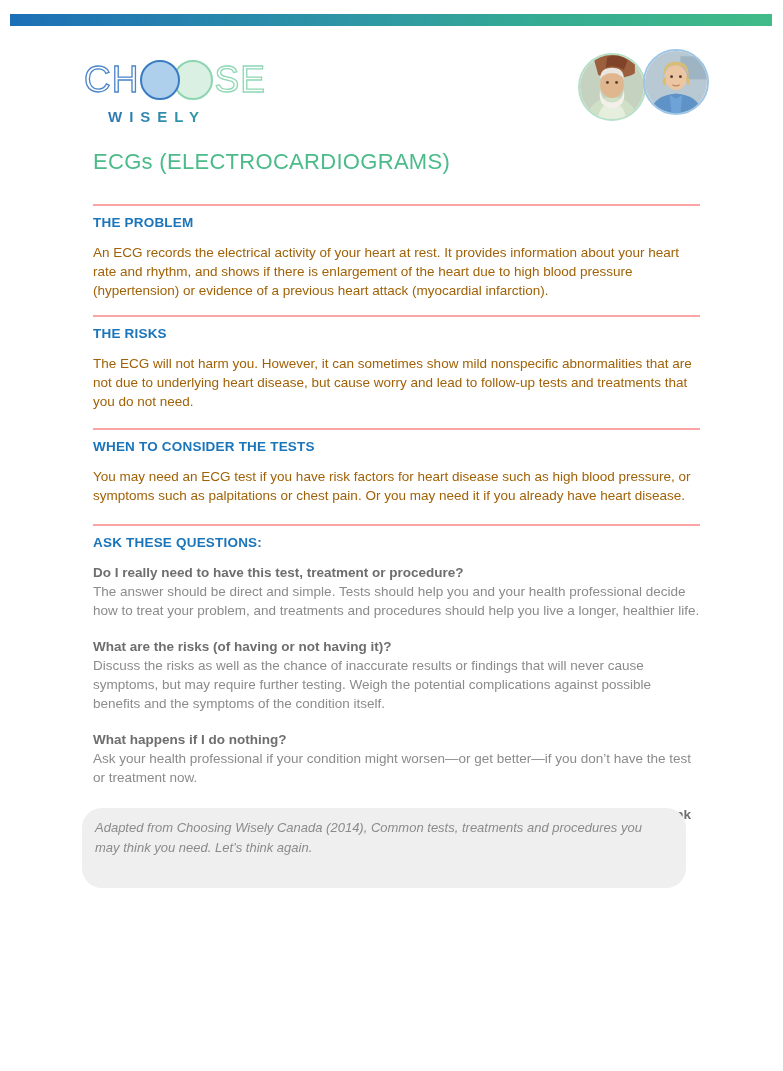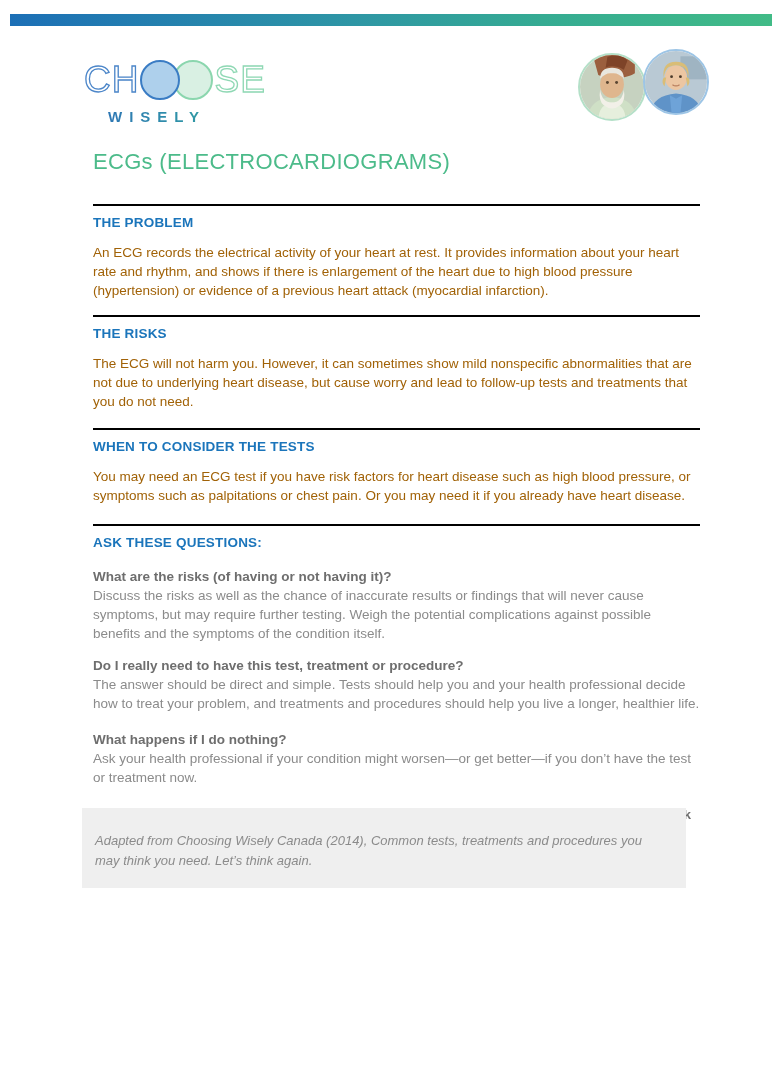--- a/index.html
+++ b/index.html
@@ -53,21 +53,21 @@
   .avatar svg { display: block; width: 100%; height: 100%; }
 
   
   .content { position: absolute; left: 93px; top: 146px; width: 607px; }
 
   h1.doc-title {
     font-size: 22px; font-weight: 400; color: #4cbb8a;
     letter-spacing: 0.3px; line-height: 32px;
   }
 
-  .section { border-top: 2px solid #000000; }
+  .section { border-top: 2px solid #fca5a5; }
   .section.s1 { margin-top: 26px; }
   .section.s2 { margin-top: 15px; }
   .section.s3 { margin-top: 17px; }
   .section.s4 { margin-top: 19px; }
 
   .section h2 {
     margin-top: 9px;
     font-size: 13.5px; font-weight: 700; color: #1b75bb;
     letter-spacing: 0.2px;
   }
@@ -87,22 +87,22 @@
 
   .closing {
     margin-top: 17px;
     font-size: 13.5px; font-weight: 700; color: #6e6e6e; line-height: 21px;
   }
 
   .disclaimer {
     position: absolute; left: 82px; top: 808px;
     width: 604px; min-height: 80px;
     background: #efefef;
-    padding: 23px 24px 13px 13px;
-    font-size: 13px; font-style: italic; color: #8b8b8b; line-height: 19.5px;
+    padding: 10px 24px 13px 13px;
+    font-size: 13px; font-style: italic; color: #8b8b8b; line-height: 19.5px; border-radius: 20px;
   }
 </style>
 </head>
 <body>
 
 <div class="top-bar"></div>
 
 <div class="logo">
   <div class="choose-row">
     <span class="logo-outline">CH</span>
@@ -160,28 +160,28 @@
   </div>
 
   <div class="section s3">
     <h2>WHEN TO CONSIDER THE TESTS</h2>
     <p class="body-text">You may need an ECG test if you have risk factors for heart disease such as high blood pressure, or symptoms such as palpitations or chest pain. Or you may need it if you already have heart disease.</p>
   </div>
 
   <div class="section s4">
     <h2>ASK THESE QUESTIONS:</h2>
 
+    <div class="qa-block">
+      <div class="question">Do I really need to have this test, treatment or procedure?</div>
+      <div class="answer">The answer should be direct and simple. Tests should help you and your health professional decide how to treat your problem, and treatments and procedures should help you live a longer, healthier life.</div>
+    </div>
+
     <div class="qa-block gap">
       <div class="question">What are the risks (of having or not having it)?</div>
       <div class="answer">Discuss the risks as well as the chance of inaccurate results or findings that will never cause symptoms, but may require further testing. Weigh the potential complications against possible benefits and the symptoms of the condition itself.</div>
-    </div>
-
-    <div class="qa-block">
-      <div class="question">Do I really need to have this test, treatment or procedure?</div>
-      <div class="answer">The answer should be direct and simple. Tests should help you and your health professional decide how to treat your problem, and treatments and procedures should help you live a longer, healthier life.</div>
     </div>
 
 
     <div class="qa-block gap">
       <div class="question">What happens if I do nothing?</div>
       <div class="answer">Ask your health professional if your condition might worsen—or get better—if you don’t have the test or treatment now.</div>
     </div>
 
     <div class="closing">
       <div>There may be tests, treatments and procedures you think you need, but you don’t. Let’s think again.</div>

